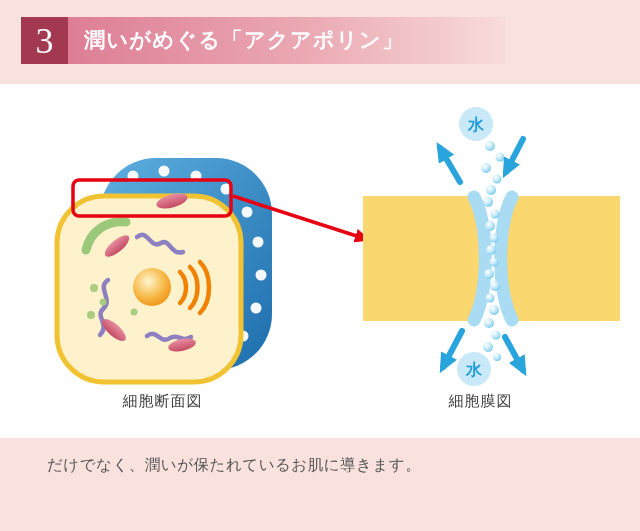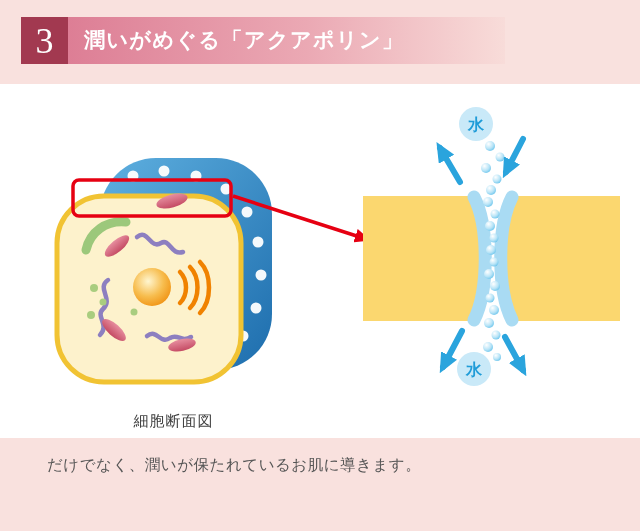--- a/index.html
+++ b/index.html
@@ -14,21 +14,21 @@
     display:flex; align-items:center; justify-content:center; flex:0 0 auto;
   }
   .banner {
     width:437px; height:47px;
     background:linear-gradient(to right,#dd7e95 0%, #eba9b4 55%, #f8dcd9 100%);
     color:#ffffff; font-size:21px; font-weight:bold; line-height:47px;
     padding-left:16px; letter-spacing:1.5px; white-space:nowrap; overflow:hidden;
   }
   .diagram { position:absolute; left:0; top:84px; }
   .caption { position:absolute; top:392px; font-size:15px; color:#3f3f3f; text-align:center; letter-spacing:1px; }
-  .caption-cell { left:71px; width:205px;margin-top:20px; }
+  .caption-cell { left:60px; width:205px; }
   .caption-membrane { left:398px; width:165px; }
   .description { position:absolute; left:47px; top:452px; width:560px; font-size:15.5px; color:#565656; line-height:1.72; letter-spacing:0.5px; }
 </style>
 </head>
 <body>
 
 <div class="page">
 
   <div class="header">
     <div class="step-badge">3</div>
@@ -148,18 +148,19 @@
         <text x="476" y="46" text-anchor="middle" font-size="16" font-weight="bold" fill="#1f9cd8">水</text>
       </g>
       <g>
         <circle cx="474" cy="285" r="17" fill="#c9e9f8"></circle>
         <text x="474" y="291" text-anchor="middle" font-size="16" font-weight="bold" fill="#1f9cd8">水</text>
       </g>
     </g>
   </svg>
 
   <div class="caption caption-cell">細胞断面図</div>
+  <div class="caption caption-membrane">細胞膜図</div>
 
   <div class="description">
     <div>だけでなく、潤いが保たれているお肌に導きます。</div>
   </div>
 
 </div>
 
 </body></html>

